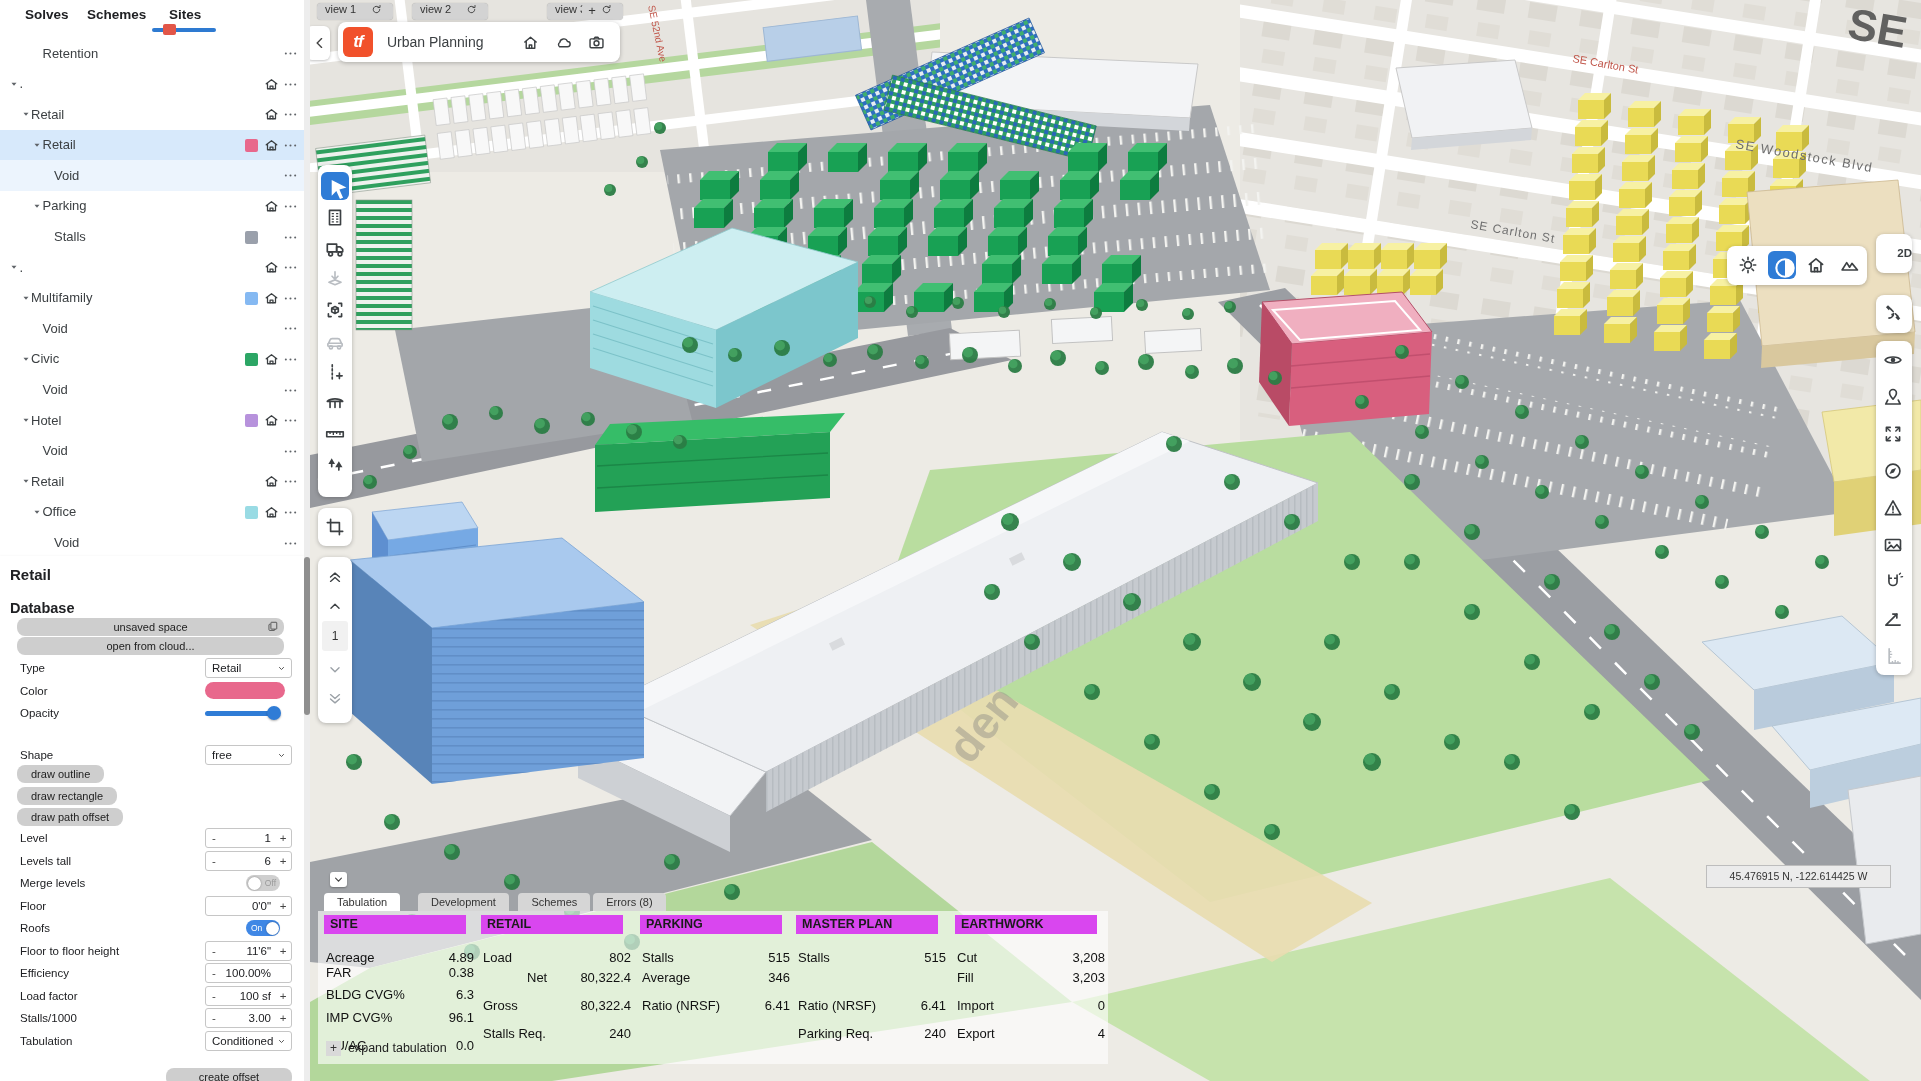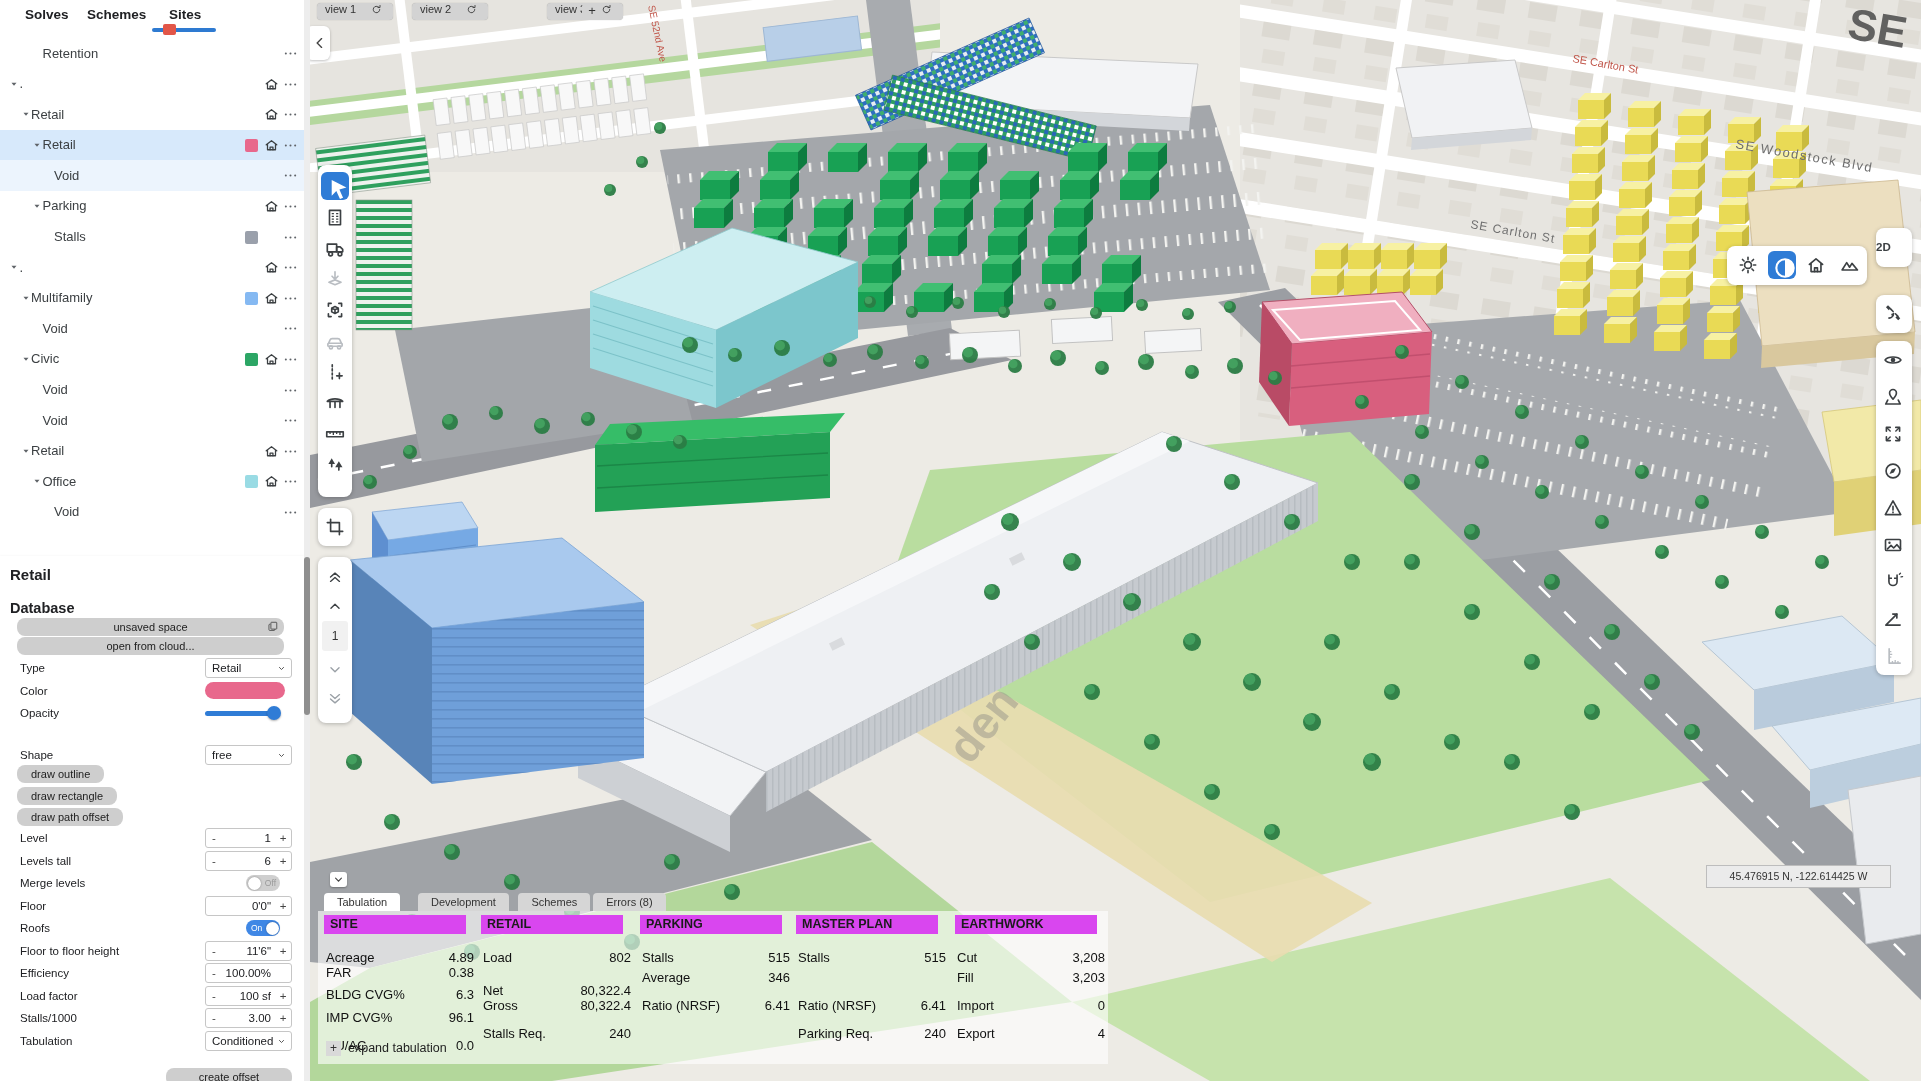--- a/index.html
+++ b/index.html
@@ -80,22 +80,22 @@
 
   .rail{position:absolute;background:#fff;border-radius:8px;box-shadow:0 1px 4px rgba(0,0,0,.25)}
   .rail-ic{position:absolute;left:6px;width:22px;height:22px;color:#3c4043}
   .rail-ic.disabled{color:#b9bdc2}
   .rail-ic.active{background:#2f7cd6;border-radius:6px;color:#fff;left:3px;width:28px;height:28px;padding:0}
   .rail-ic.active svg{margin:3px}
   #pager .pg-ic{position:absolute;left:8px;width:18px;height:18px;color:#3c4043}
   #pager .pg-ic.dim{color:#9aa0a6}
   #pager-val{position:absolute;left:4px;top:64px;width:26px;height:30px;background:#f1f1f1;border-radius:3px;
     text-align:center;line-height:30px;font-size:12px;color:#333}
-  #btn-2d{position:absolute;left:1566px;top:228px;width:36px;height:39px;background:#fff;border-radius:8px;
-    box-shadow:0 1px 4px rgba(0,0,0,.25);text-align:left;line-height:39px;font-size:11.5px;font-weight:bold;color:#3c4043}
+  #btn-2d{position:absolute;left:1566px;top:234px;width:36px;height:39px;background:#fff;border-radius:8px;
+    box-shadow:0 1px 4px rgba(0,0,0,.25);text-align:right;line-height:39px;font-size:11.5px;font-weight:bold;color:#3c4043}
   .tr-ic{position:absolute;top:8px;width:22px;height:22px;color:#3c4043}
   .tr-ic.active{background:#2f7cd6;border-radius:6px;color:#fff;width:28px;height:28px;top:5px}
   .tr-ic.active svg{margin:3px}
   #coords{position:absolute;left:1396px;top:865px;width:183px;height:21px;background:#ebebeb;border:1px solid #bdbdbd;
     font-size:10.5px;color:#333;text-align:center;line-height:21px}
   #collapse-btn{position:absolute;left:20px;top:872px;width:17px;height:15px;background:#fff;border-radius:3px;
     box-shadow:0 1px 2px rgba(0,0,0,.3);color:#444}
   #collapse-btn svg{width:13px;height:13px;margin:1px 2px}
 
   
@@ -829,20 +829,42 @@
         </div>
       </div>
     <div id="add-view" style="left: 272px;">+</div>
 
     
     <div id="back-btn">
         <svg class="ic" viewBox="0 0 20 20">
           <path d="M12 4.5 6.5 10l5.5 5.5" fill="none" stroke="currentColor" stroke-width="1.7" stroke-linecap="round"></path>
         </svg>
       </div>
+    <div id="title-card">
+      <div id="tf-logo" style="background: rgb(241, 81, 43);">tf</div>
+      <div id="tc-title">Urban Planning</div>
+      <div class="tc-icon">
+          <svg class="ic" viewBox="0 0 20 20">
+            <path d="M4 9.5 10 4.5l6 5M5.5 8.7V16h9V8.7" fill="none" stroke="currentColor" stroke-width="1.5" stroke-linecap="round" stroke-linejoin="round"></path>
+            <path d="M8.7 16v-3.4h2.6V16" fill="none" stroke="currentColor" stroke-width="1.5" stroke-linecap="round" stroke-linejoin="round"></path>
+          </svg>
+        </div>
+      <div class="tc-icon">
+          <svg class="ic" viewBox="0 0 20 20">
+            <path d="M6 14.5h8.2a2.8 2.8 0 0 0 0-5.6 4.2 4.2 0 0 0-8.1 1.1A2.6 2.6 0 0 0 6 14.5z" fill="none" stroke="currentColor" stroke-width="1.5" stroke-linecap="round" stroke-linejoin="round"></path>
+          </svg>
+        </div>
+      <div class="tc-icon">
+          <svg class="ic" viewBox="0 0 20 20">
+            <rect x="3.2" y="6.2" width="13.6" height="9.3" rx="1.2" fill="none" stroke="currentColor" stroke-width="1.5" stroke-linecap="round" stroke-linejoin="round"></rect>
+            <circle cx="10" cy="10.8" r="2.6" fill="none" stroke="currentColor" stroke-width="1.5" stroke-linecap="round" stroke-linejoin="round"></circle>
+            <path d="M7.3 6.2l1.1-1.7h3.2l1.1 1.7" fill="none" stroke="currentColor" stroke-width="1.5" stroke-linecap="round" stroke-linejoin="round"></path>
+          </svg>
+        </div>
+    </div>
 
     
     <div class="rail" id="left-rail" style="left:8px;top:165px;width:34px;height:332px">
         <div class="rail-ic active" style="top: 7px;">
           <svg class="ic" viewBox="0 0 20 20">
             <path d="M5.5 3.5 16 9 11 10.3 13.6 16.2 11.4 17.2 8.8 11.4 5.5 14.8 Z" fill="currentColor"></path>
           </svg>
         </div>
         <div class="rail-ic" style="top: 41px;">
           <svg class="ic" viewBox="0 0 20 20">
@@ -1068,21 +1090,21 @@
             <span class="k">DU/AC</span>
             <span class="v">0.0</span>
           </div>
         </div>
         <div class="tcol" style="left: 171px; top: 915px;">
           <div class="tcol-h">RETAIL</div>
           <div class="trow" style="height: 28px; top: 8px; margin-top: 8px; position: relative;">
             <span class="k">Load</span>
             <span class="v">802</span>
           </div>
-          <div class="trow" style="height: 28px; top: 13px; margin-top: 0px; position: relative;">
+          <div class="trow" style="height: 28px; top: 0px; margin-top: 0px; position: relative; margin-left: 44px;">
             <span class="k">Net</span>
             <span class="v">80,322.4</span>
           </div>
           <div class="trow" style="height: 28px; top: 0px; margin-top: 0px; position: relative;">
             <span class="k">Gross</span>
             <span class="v">80,322.4</span>
           </div>
           <div class="trow" style="height: 28px; top: 0px; margin-top: 0px; position: relative;">
             <span class="k">Stalls Req.</span>
             <span class="v">240</span>
@@ -1343,20 +1365,42 @@
           <div class="tree-dots">
             <svg class="ic" viewBox="0 0 20 20">
               <circle cx="4.5" cy="10" r="1.2" fill="currentColor"></circle>
               <circle cx="10" cy="10" r="1.2" fill="currentColor"></circle>
               <circle cx="15.5" cy="10" r="1.2" fill="currentColor"></circle>
             </svg>
           </div>
         </div>
         <div class="tree-row">
           <span class="tree-label" style="left: 42.5px;">Void</span>
+          <div class="tree-dots">
+            <svg class="ic" viewBox="0 0 20 20">
+              <circle cx="4.5" cy="10" r="1.2" fill="currentColor"></circle>
+              <circle cx="10" cy="10" r="1.2" fill="currentColor"></circle>
+              <circle cx="15.5" cy="10" r="1.2" fill="currentColor"></circle>
+            </svg>
+          </div>
+        </div>
+        <div class="tree-row">
+          <div class="tree-arrow" style="left: 19.5px;">
+            <svg class="ic" viewBox="0 0 20 20">
+              <path d="M5.8 7.8h8.4L10 13z" fill="#5f6368"></path>
+            </svg>
+          </div>
+          <span class="tree-label" style="left: 31px;">Hotel</span>
+          <span class="tree-swatch" style="background: rgb(183, 146, 220);"></span>
+          <div class="tree-house">
+            <svg class="ic" viewBox="0 0 20 20">
+              <path d="M3.8 9.2 10 4.4l6.2 4.8M5.3 8.6V15h9.4V8.6" fill="none" stroke="currentColor" stroke-width="1.5" stroke-linecap="round" stroke-linejoin="round"></path>
+              <path d="M8.3 15v-3.2h3.4V15" fill="none" stroke="currentColor" stroke-width="1.5" stroke-linecap="round" stroke-linejoin="round"></path>
+            </svg>
+          </div>
           <div class="tree-dots">
             <svg class="ic" viewBox="0 0 20 20">
               <circle cx="4.5" cy="10" r="1.2" fill="currentColor"></circle>
               <circle cx="10" cy="10" r="1.2" fill="currentColor"></circle>
               <circle cx="15.5" cy="10" r="1.2" fill="currentColor"></circle>
             </svg>
           </div>
         </div>
         <div class="tree-row">
           <span class="tree-label" style="left: 42.5px;">Void</span>

